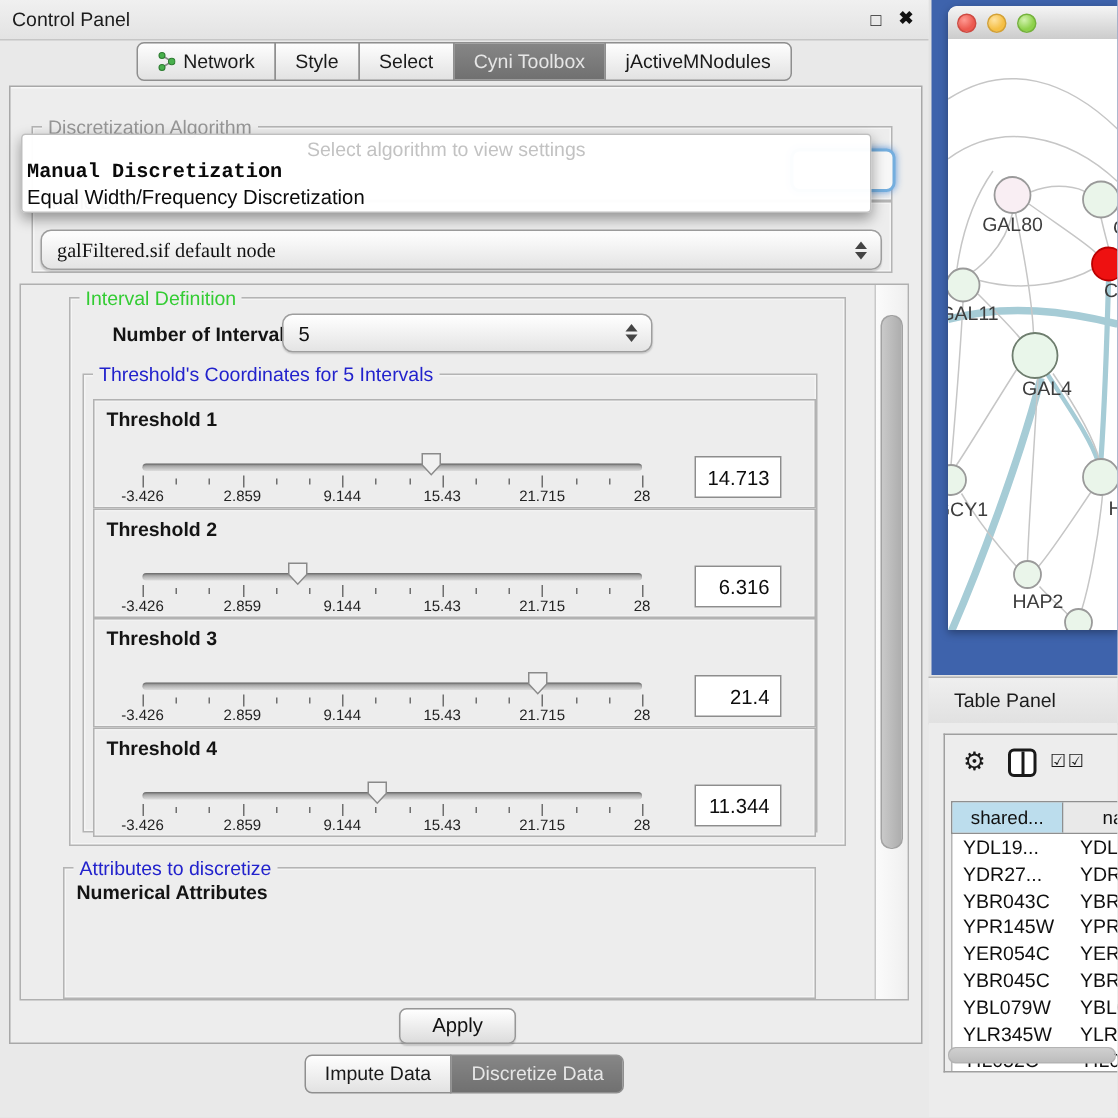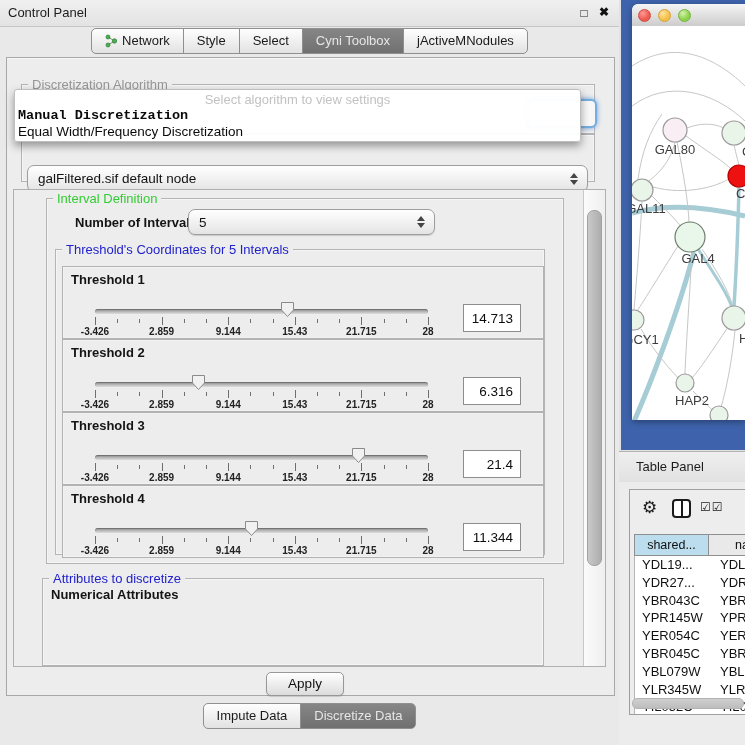--- a/index.html
+++ b/index.html
@@ -49,21 +49,21 @@
   
   #tabledata-group{left:14px;top:76px;width:572px;height:46px;}
   .combo{border:1px solid #9e9e9e;border-radius:7px;background:linear-gradient(#ffffff,#e4e4e4);
     box-shadow:0 1px 1px rgba(0,0,0,.15);font-size:13.5px;color:#111;}
   .combo .val{position:absolute;left:10px;top:0;line-height:25px;white-space:nowrap;}
   .spinner{position:absolute;right:9px;top:50%;margin-top:-7px;width:9px;height:14px;}
   .spinner .up{position:absolute;top:1px;left:1px;width:0;height:0;
     border-left:4px solid transparent;border-right:4px solid transparent;border-bottom:5px solid #444;}
   .spinner .dn{position:absolute;bottom:1px;left:1px;width:0;height:0;
     border-left:4px solid transparent;border-right:4px solid transparent;border-top:5px solid #444;}
-  #tabledata-combo{left:5px;top:30px;width:559px;height:25px;}
+  #tabledata-combo{left:5px;top:18px;width:559px;height:25px;font-family:Liberation Serif, serif;}
 
   
   #scrollpane{left:6px;top:131px;width:591px;height:476px;border:1px solid #b0b0b0;background:#ededed;overflow:hidden;}
   #cp-vscroll{right:0;top:0;width:21px;height:100%;background:linear-gradient(90deg,#fbfbfb,#efefef);
     border-left:1px solid #c9c9c9;}
   #cp-vscroll-thumb{left:3px;top:20px;width:13px;height:354px;border-radius:7px;
     background:linear-gradient(90deg,#c9c9c9,#adadad);border:1px solid #a2a2a2;}
 
   #interval-group{left:32px;top:8px;width:516px;height:364px;}
   #num-intervals-label{left:28px;top:16px;font-size:13px;font-weight:bold;color:#141414;}
@@ -74,21 +74,21 @@
     box-shadow:inset 0 0 0 1px #f2f2f2;background:#ededed;}
   .thresh-label{position:absolute;left:8px;top:5px;font-size:13px;font-weight:bold;color:#141414;}
   .slider-area{position:absolute;left:32px;top:26px;width:333px;height:44px;}
   .track{position:absolute;left:0;top:16px;width:100%;height:5px;border-radius:3px;
     background:linear-gradient(#8d8d8d,#dedede);box-shadow:inset 0 1px 1px rgba(0,0,0,.25);}
   .thumb{position:absolute;top:8px;width:15px;height:17px;}
   .ticks{position:absolute;left:0;top:24px;width:100%;height:9px;}
   .tick{position:absolute;top:2px;width:1px;height:4px;background:#6f6f6f;}
   .tick.major{top:0;height:8px;}
   .tick-labels{position:absolute;left:0;top:33px;width:100%;height:12px;}
-  .ticklab{position:absolute;transform:translateX(-50%);font-size:10px;font-weight:bold;color:#222;white-space:nowrap;}
+  .ticklab{position:absolute;transform:translateX(-50%);font-size:10px;font-weight:normal;color:#222;white-space:nowrap;}
   .value-box{position:absolute;left:400px;top:37px;width:58px;height:28px;background:#fff;
     border:1px solid #8d8d8d;font-size:13.5px;color:#0c0c0c;text-align:right;line-height:28px;padding-right:7px;box-sizing:border-box;}
 
   #attributes-group{left:28px;top:388px;width:500px;height:86px;}
   #num-attr-label{left:8px;top:8px;font-size:13px;font-weight:bold;color:#141414;}
   #attr-list{left:18px;top:30px;width:464px;height:46px;background:#ffffff;border:1px solid #9a9a9a;overflow:hidden;}
   .attr-item{padding-left:6px;font-size:13px;line-height:17px;color:#111;white-space:nowrap;}
   #attr-vscroll{right:0;top:0;width:13px;height:100%;background:#f2f2f2;border-left:1px solid #cfcfcf;}
   #attr-vscroll-thumb{left:1.5px;top:2px;width:9px;height:36px;border-radius:5px;background:#b9b9b9;}
 

